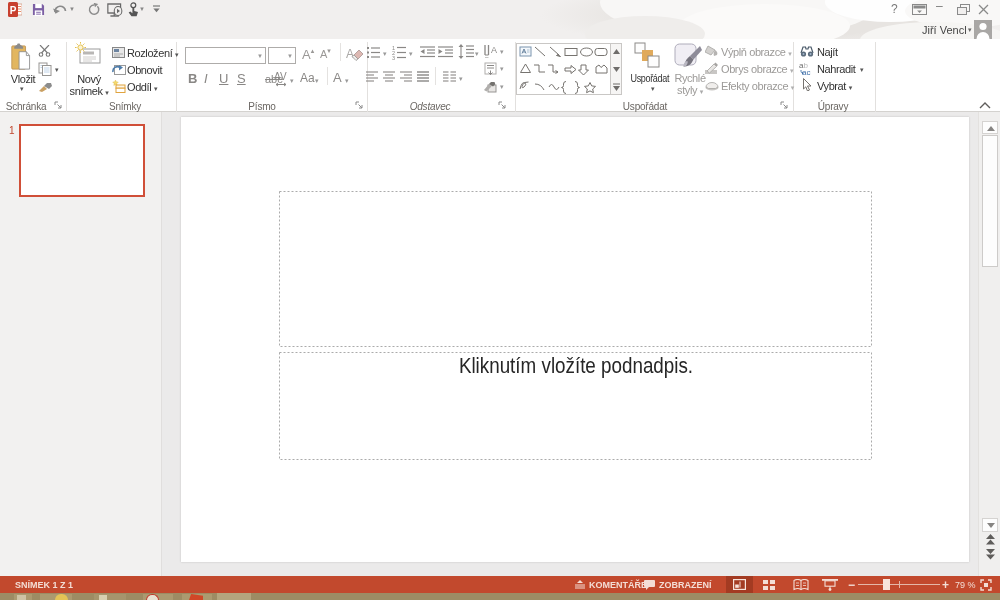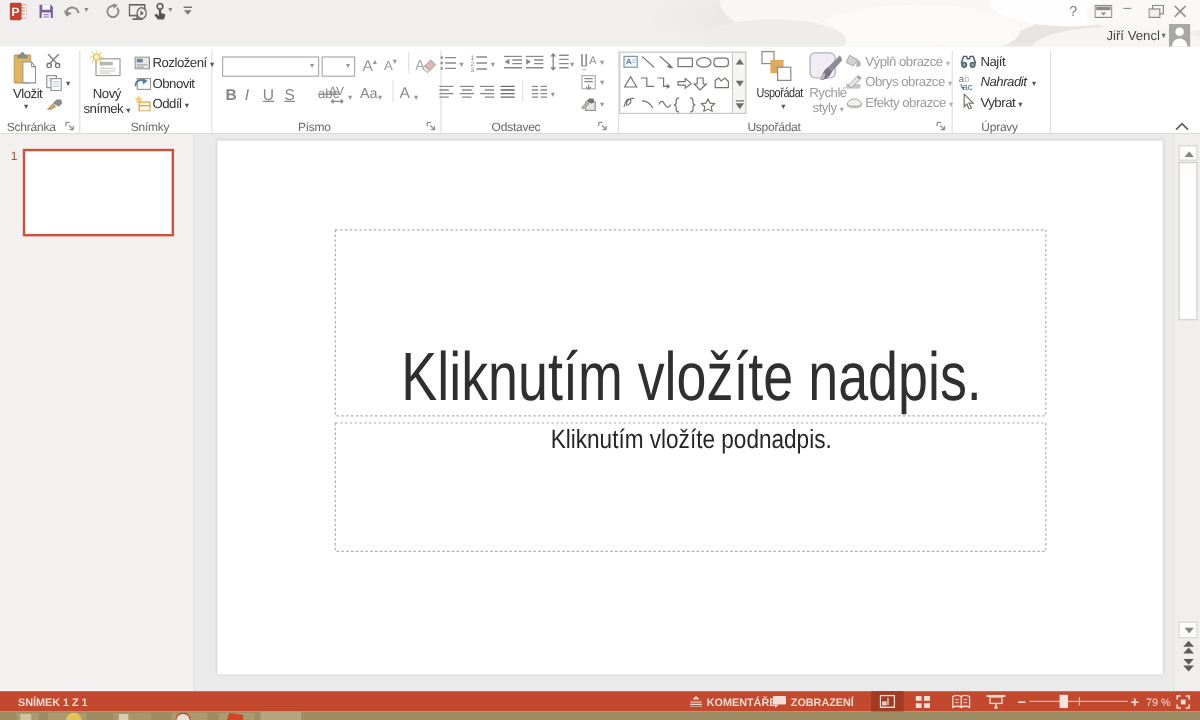--- a/index.html
+++ b/index.html
@@ -378,21 +378,21 @@
         </g>
       <path d="M6.5 12.5 v-4 m0 4 l-2-2 m2 2 l2-2" stroke="#8a8886" fill="none"></path>
     </svg>
     <div class="abs dd" style="left:500px;top:26px;color:#999;">▾</div>
     <svg class="abs" style="left:483px;top:41px;" width="14" height="13" viewBox="0 0 14 13">
       <rect x="5" y="5" width="8" height="7" fill="#e8e6e4" stroke="#979593"></rect>
       <path d="M1 10 L6 4 l2.5 2.5 -5 5 z" fill="#b0aeac"></path>
       <path d="M6 4 l2-2 3.5 0 .8 2.3 -2.3 2.2 z" fill="#74726f"></path>
     </svg>
     <div class="abs dd" style="left:500px;top:44px;color:#999;">▾</div>
-    <div class="glabel" style="left:395px;width:70px;">Odstavec</div>
+    <div class="glabel" style="left:395px;width:70px;font-style:italic;">Odstavec</div>
     <svg class="launcher" style="left:498px;" width="10" height="10" viewBox="0 0 10 10">
       <path d="M1 1 v3 M1 1 h3 M3.5 3.5 L7 7 M7 4 v3 h-3" fill="none" stroke="#8a8a8a" stroke-width="1"></path>
     </svg>
 
     
     <div class="abs" style="left:516px;top:4px;width:95px;height:52px;background:#fff;border:1px solid #c9c7c5;"></div>
     <svg class="abs" style="left:518px;top:5px;" width="90" height="50" viewBox="0 0 90 50">
       <g stroke="#76736f" fill="none" stroke-width="1">
 
         <rect x="2" y="3" width="11" height="9" fill="#f4f8fc" stroke="#7a94ae"></rect>
@@ -477,21 +477,21 @@
       <circle cx="3.5" cy="9" r="1" fill="#9fb3c8"></circle>
         <circle cx="10.5" cy="9" r="1" fill="#9fb3c8"></circle>
     </svg>
     <div class="abs btntext" style="left:817px;top:7px;text-align:right;">Najít</div>
     <svg class="abs" style="left:799px;top:22px;" width="15" height="14" viewBox="0 0 15 14">
       <text x="0" y="7" font-size="8" fill="#6a6a6a" font-family="Liberation Sans">a<tspan fill="#b8b8b8">b</tspan></text>
       <text x="3" y="14" font-size="8" fill="#3f6fa8" font-family="Liberation Sans">ac</text>
       <path d="M2 9 c0 2 0 3 2 3" fill="none" stroke="#3f6fa8" stroke-width=".9"></path>
       <path d="M3 11 l2 1 -2 1.5 z" fill="#3f6fa8"></path>
     </svg>
-    <div class="abs btntext" style="left:817px;top:24px;font-style:italic;">Nahradit</div>
+    <div class="abs btntext" style="left:817px;top:24px;">Nahradit</div>
     <div class="abs dd" style="left:860px;top:27px;">▾</div>
     <svg class="abs" style="left:802px;top:39px;" width="11" height="13" viewBox="0 0 11 13">
       <path d="M1.5 0.5 L9 8 H5.5 L7.5 12 L5.5 13 L3.8 8.8 L1.5 11 Z" fill="#fff" stroke="#76736f" stroke-width="1"></path>
     </svg>
     <div class="abs btntext" style="left:817px;top:41px;">Vybrat <span class="dd">▾</span></div>
     <div class="glabel" style="left:798px;width:70px;">Úpravy</div>
 
     <svg class="abs" style="left:979px;top:63px;" width="12" height="7" viewBox="0 0 12 7">
         <path d="M1 6 L6 1 L11 6" fill="none" stroke="#5f5d5b" stroke-width="1.4"></path>
       </svg>
@@ -520,23 +520,20 @@
         </svg>
       <svg class="abs" style="left:7px;top:437px;" width="9" height="11" viewBox="0 0 9 11">
           <path d="M4.5 5 L9 0 H0 Z M4.5 10.5 L9 5.5 H0 Z" fill="#5f5d5b"></path>
         </svg>
     </div>
     <div class="abs" id="slide">
       <svg class="abs" style="left:0;top:0;" width="788" height="445">
         <rect x="98.5" y="74.5" width="592" height="155" fill="none" stroke="#ababab" stroke-width="1" stroke-dasharray="2,2"></rect>
         <rect x="98.5" y="235.5" width="592" height="107" fill="none" stroke="#ababab" stroke-width="1" stroke-dasharray="2,2"></rect>
       </svg>
-      <div class="abs" id="slidetitle" style="left:99px;top:74px;width:592px;height:155px;display:flex;align-items:flex-end;justify-content:center;">
-        <div style="font-size:57px;color:#2f2f2f;white-space:nowrap;line-height:1;padding-bottom:3px;transform:scaleX(.787);transform-origin:50% 100%;">Kliknutím vložíte nadpis.</div>
-      </div>
       <div class="abs" style="left:99px;top:236px;width:592px;text-align:center;font-size:22px;color:#262626;transform:scaleX(.855);transform-origin:50% 50%;">Kliknutím vložíte podnadpis.</div>
     </div>
   </div>
 
   <div class="abs" id="statusbar">
     <div class="abs" style="left:15px;top:4px;font-weight:bold;">SNÍMEK 1 Z 1</div>
     <svg class="abs" style="left:575px;top:4px;" width="10" height="9" viewBox="0 0 10 9">
       <path d="M5 0 L8 3 H2 Z" fill="#f3ddd5"></path>
       <g stroke="#f3ddd5" stroke-width="1">
           <line x1="0" y1="5" x2="10" y2="5"></line>

